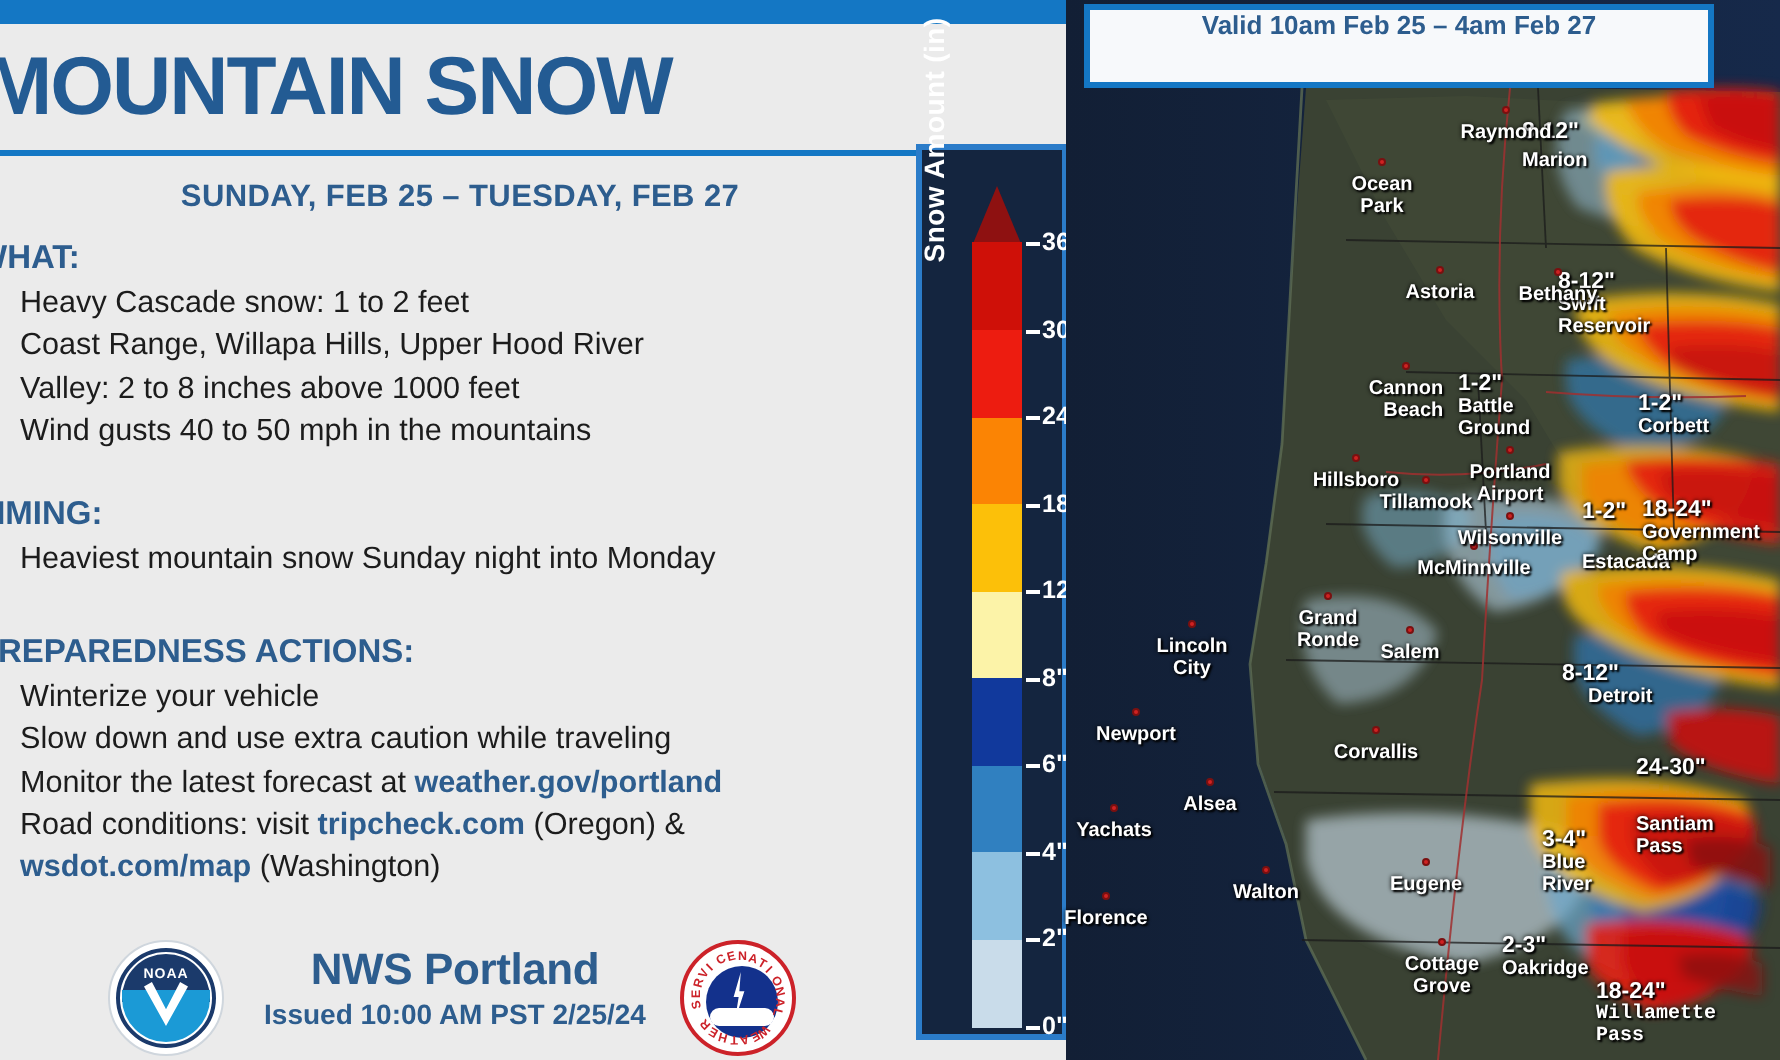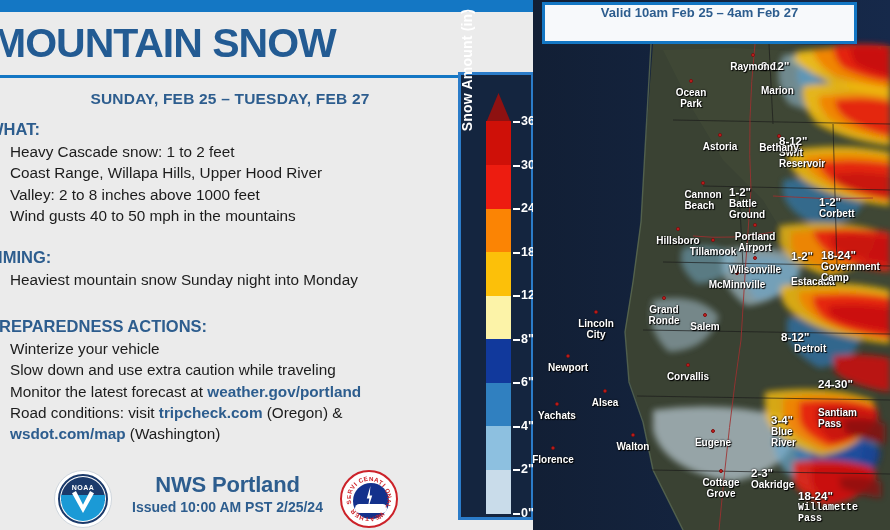--- a/index.html
+++ b/index.html
@@ -370,21 +370,21 @@
     </svg>
 
     <div class="map-title-bg"></div>
     <div class="map-title">
       <div class="m2">Valid 10am Feb 25 – 4am Feb 27</div>
     </div>
 
     <div id="map-annotations">
         <div class="maplabel amt" style="left: 228px; top: 60px;">
           <div>8-12"</div>
-          <div class="city" style="margin-top: 14px;">Marion</div>
+          <div class="city" style="margin-top: 4px;">Marion</div>
         </div>
         <div class="maplabel amt" style="left: 246px; top: 135px;">
           <div>8-12"</div>
           <div class="city" style="margin-top: 1px;">Swift<br>Reservoir</div>
         </div>
         <div class="maplabel amt" style="left: 196px; top: 186px;">
           <div>1-2"</div>
           <div class="city" style="margin-top: 1px;">Battle<br>Ground</div>
         </div>
         <div class="maplabel amt" style="left: 286px; top: 196px;">
@@ -421,21 +421,21 @@
         </div>
         <div class="citydot" style="left: 218px; top: 53px;"></div>
         <div class="maplabel city" style="left: 220px; top: 62px; transform: translateX(-50%); text-align: center;">Raymond</div>
         <div class="citydot" style="left: 156px; top: 79px;"></div>
         <div class="maplabel city" style="left: 158px; top: 88px; transform: translateX(-50%); text-align: center;">Ocean<br>Park</div>
         <div class="citydot" style="left: 185px; top: 133px;"></div>
         <div class="maplabel city" style="left: 187px; top: 142px; transform: translateX(-50%); text-align: center;">Astoria</div>
         <div class="citydot" style="left: 244px; top: 134px;"></div>
         <div class="maplabel city" style="left: 246px; top: 143px; transform: translateX(-50%); text-align: center;">Bethany</div>
         <div class="citydot" style="left: 168px; top: 181px;"></div>
-        <div class="maplabel city" style="left: 170px; top: 190px; transform: translateX(-50%); text-align: left;">Cannon<br>Beach</div>
+        <div class="maplabel city" style="left: 170px; top: 190px; transform: translateX(-50%); text-align: right;">Cannon<br>Beach</div>
         <div class="citydot" style="left: 178px; top: 238px;"></div>
         <div class="maplabel city" style="left: 180px; top: 247px; transform: translateX(-50%); text-align: center;">Tillamook</div>
         <div class="citydot" style="left: 143px; top: 227px;"></div>
         <div class="maplabel city" style="left: 145px; top: 236px; transform: translateX(-50%); text-align: center;">Hillsboro</div>
         <div class="citydot" style="left: 220px; top: 223px;"></div>
         <div class="maplabel city" style="left: 222px; top: 232px; transform: translateX(-50%); text-align: center;">Portland<br>Airport</div>
         <div class="citydot" style="left: 202px; top: 271px;"></div>
         <div class="maplabel city" style="left: 204px; top: 280px; transform: translateX(-50%); text-align: center;">McMinnville</div>
         <div class="citydot" style="left: 220px; top: 256px;"></div>
         <div class="maplabel city" style="left: 222px; top: 265px; transform: translateX(-50%); text-align: center;">Wilsonville</div>

